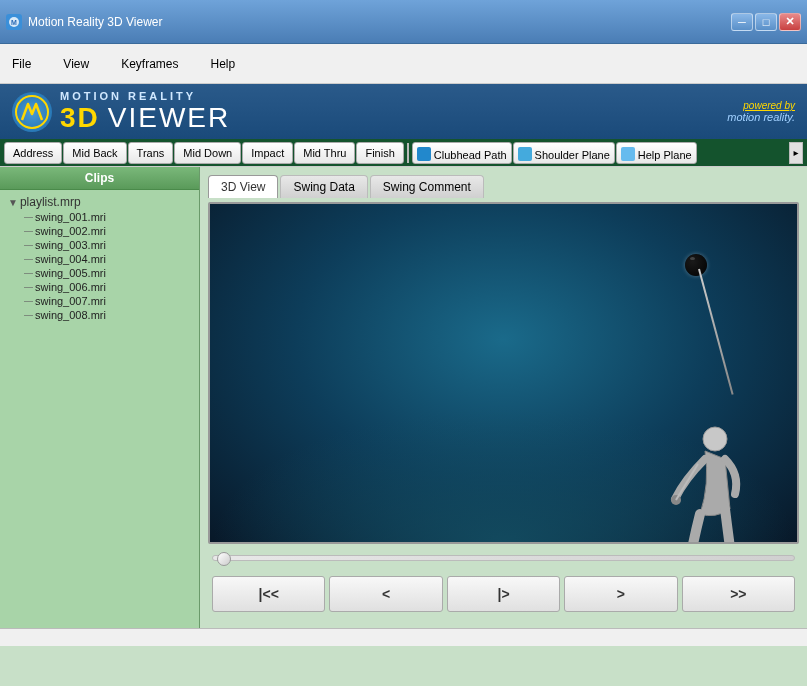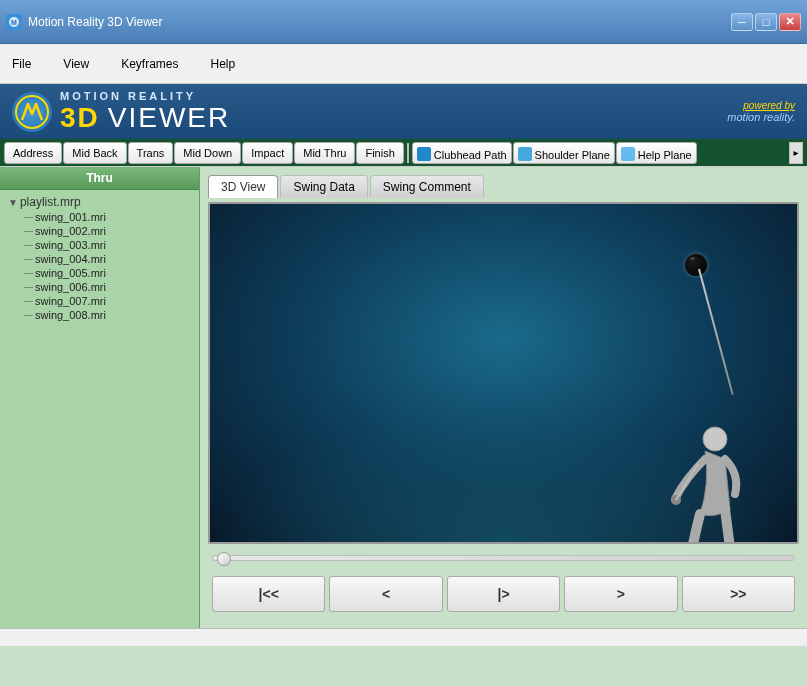--- a/index.html
+++ b/index.html
@@ -415,21 +415,21 @@
   <button class="toolbar-plane-btn">
     <span class="plane-icon" style="background:#66bbee;"></span>
     <span>Help Plane</span>
   </button>
   <div id="toolbar-right-arrow">▸</div>
 </div>
 
 <div id="main-layout">
 
   <div id="clips-panel">
-    <div id="clips-header">Thru</div>
+    <div id="clips-header">Clips</div>
     <div id="clips-tree">
       <div class="tree-root">
         <span class="expand-icon">▼</span>
         <span>playlist.mrp</span>
       </div>
       <div class="tree-children">
         <div class="tree-leaf">
           <span class="file-icon">—</span>
           <span>swing_001.mri</span>
         </div>

